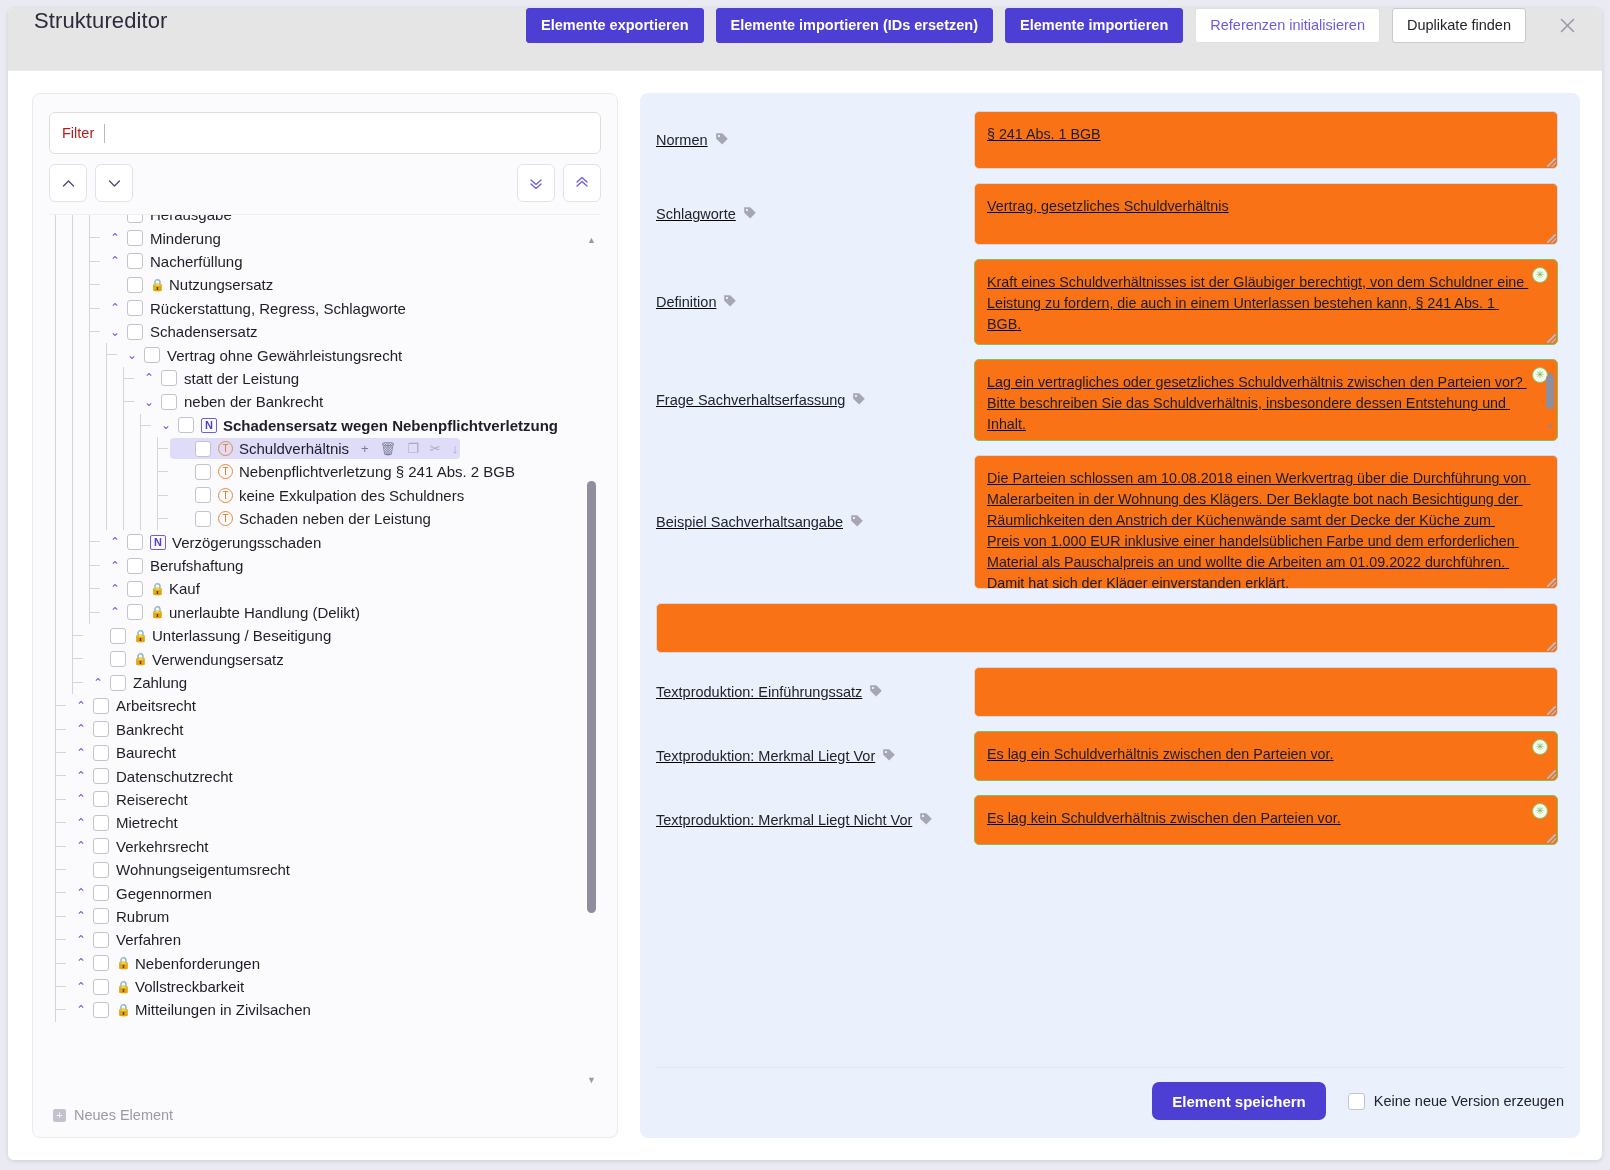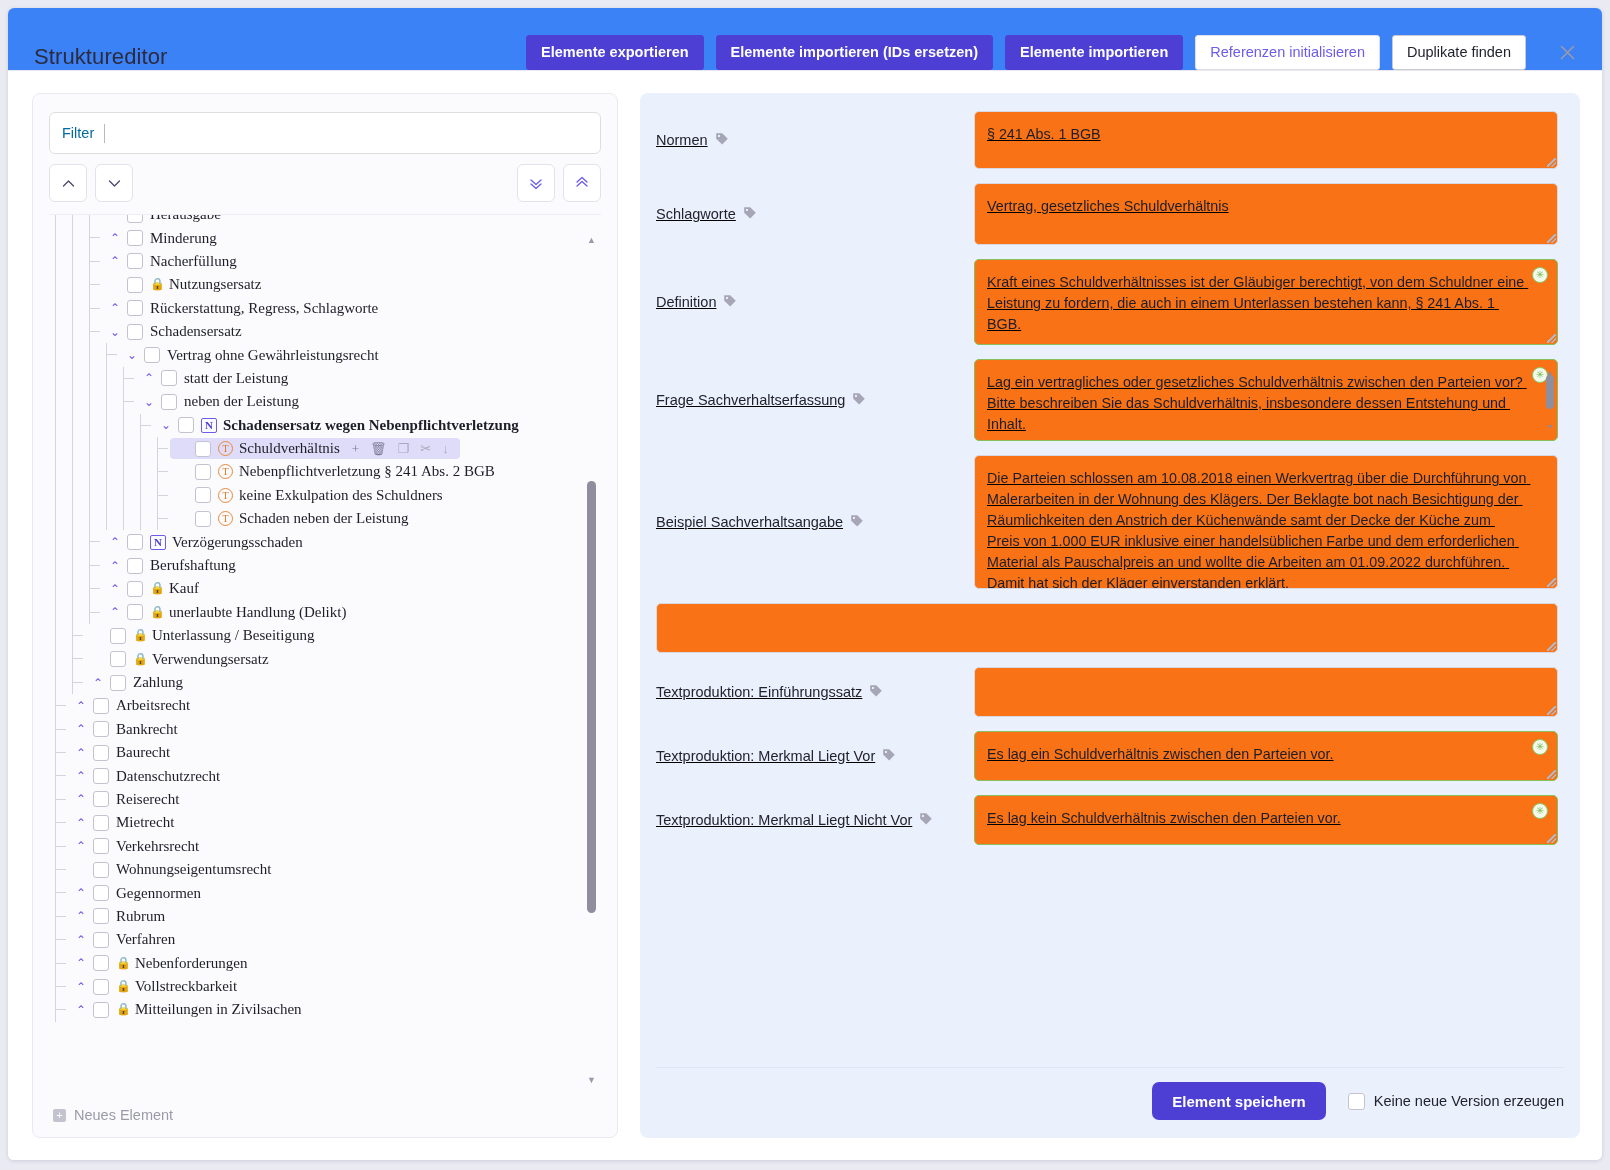--- a/index.html
+++ b/index.html
@@ -20,24 +20,24 @@
     box-shadow: 0 1px 4px rgba(30,30,60,.14);
     overflow: hidden;
     display: flex;
     flex-direction: column;
   }
 
   
   .header {
     height: 63px;
     flex: 0 0 63px;
-    background: #3b82f6;
+    background: #e5e5e5;
     border-bottom: 1px solid #e6e7ef;
     display: flex;
-    align-items: flex-end;
+    align-items: flex-start;
     padding: 0 18px 0 26px;
   }
   .app-title {
     font-size: 22px;
     color: #2b2b3d;
     font-weight: 400;
     letter-spacing: .1px;
     white-space: nowrap;
   }
   .header-spacer { flex: 1 1 auto; }
@@ -113,21 +113,21 @@
     height: 42px;
     border: 1px solid #dededc;
     border-radius: 6px;
     background: #ffffff;
     display: flex;
     align-items: center;
     padding: 0 12px;
     flex: 0 0 42px;
   }
   .filter-label {
-    color: #0369a1;
+    color: #b91c1c;
     font-size: 14.5px;
     padding-right: 10px;
   }
   .filter-caret {
     width: 1px; height: 19px; background: #b9b9c4;
   }
   .nav-row {
     display: flex;
     align-items: center;
     padding: 10px 0 12px 0;
@@ -151,21 +151,20 @@
     flex: 1 1 auto;
     border-top: 1px solid #eeeef4;
     overflow: hidden;
     min-height: 0;
     padding-top: 2px;
   }
   .tree-inner {
     position: absolute;
     top: -12px; left: 0; right: 0;
     padding-right: 24px;
-    font-family: Liberation Serif, serif;
   }
   .tnode {
     display: flex;
     align-items: center;
     height: 23.4px;
     font-size: 15px;
     color: #1e1e28;
     white-space: nowrap;
     position: relative;
   }
@@ -593,21 +592,21 @@
               <div class="guides" style="width: 91px;">
                 <div class="guide" style="left: 6px;"></div>
                 <div class="guide" style="left: 23px;"></div>
                 <div class="guide" style="left: 40px;"></div>
                 <div class="guide" style="left: 57px;"></div>
                 <div class="guide" style="left: 74px;"></div>
                 <div class="elbow" style="left: 74px;"></div>
               </div>
               <div class="caret">⌄</div>
               <span class="cbx"></span>
-              <span class="lbl">neben der Leistung</span>
+              <span class="lbl">neben der Bankrecht</span>
             </div>
             <div class="tnode bold">
               <div class="guides" style="width: 108px;">
                 <div class="guide" style="left: 6px;"></div>
                 <div class="guide" style="left: 23px;"></div>
                 <div class="guide" style="left: 40px;"></div>
                 <div class="guide" style="left: 57px;"></div>
                 <div class="guide" style="left: 74px;"></div>
                 <div class="guide" style="left: 91px;"></div>
                 <div class="elbow" style="left: 91px;"></div>

